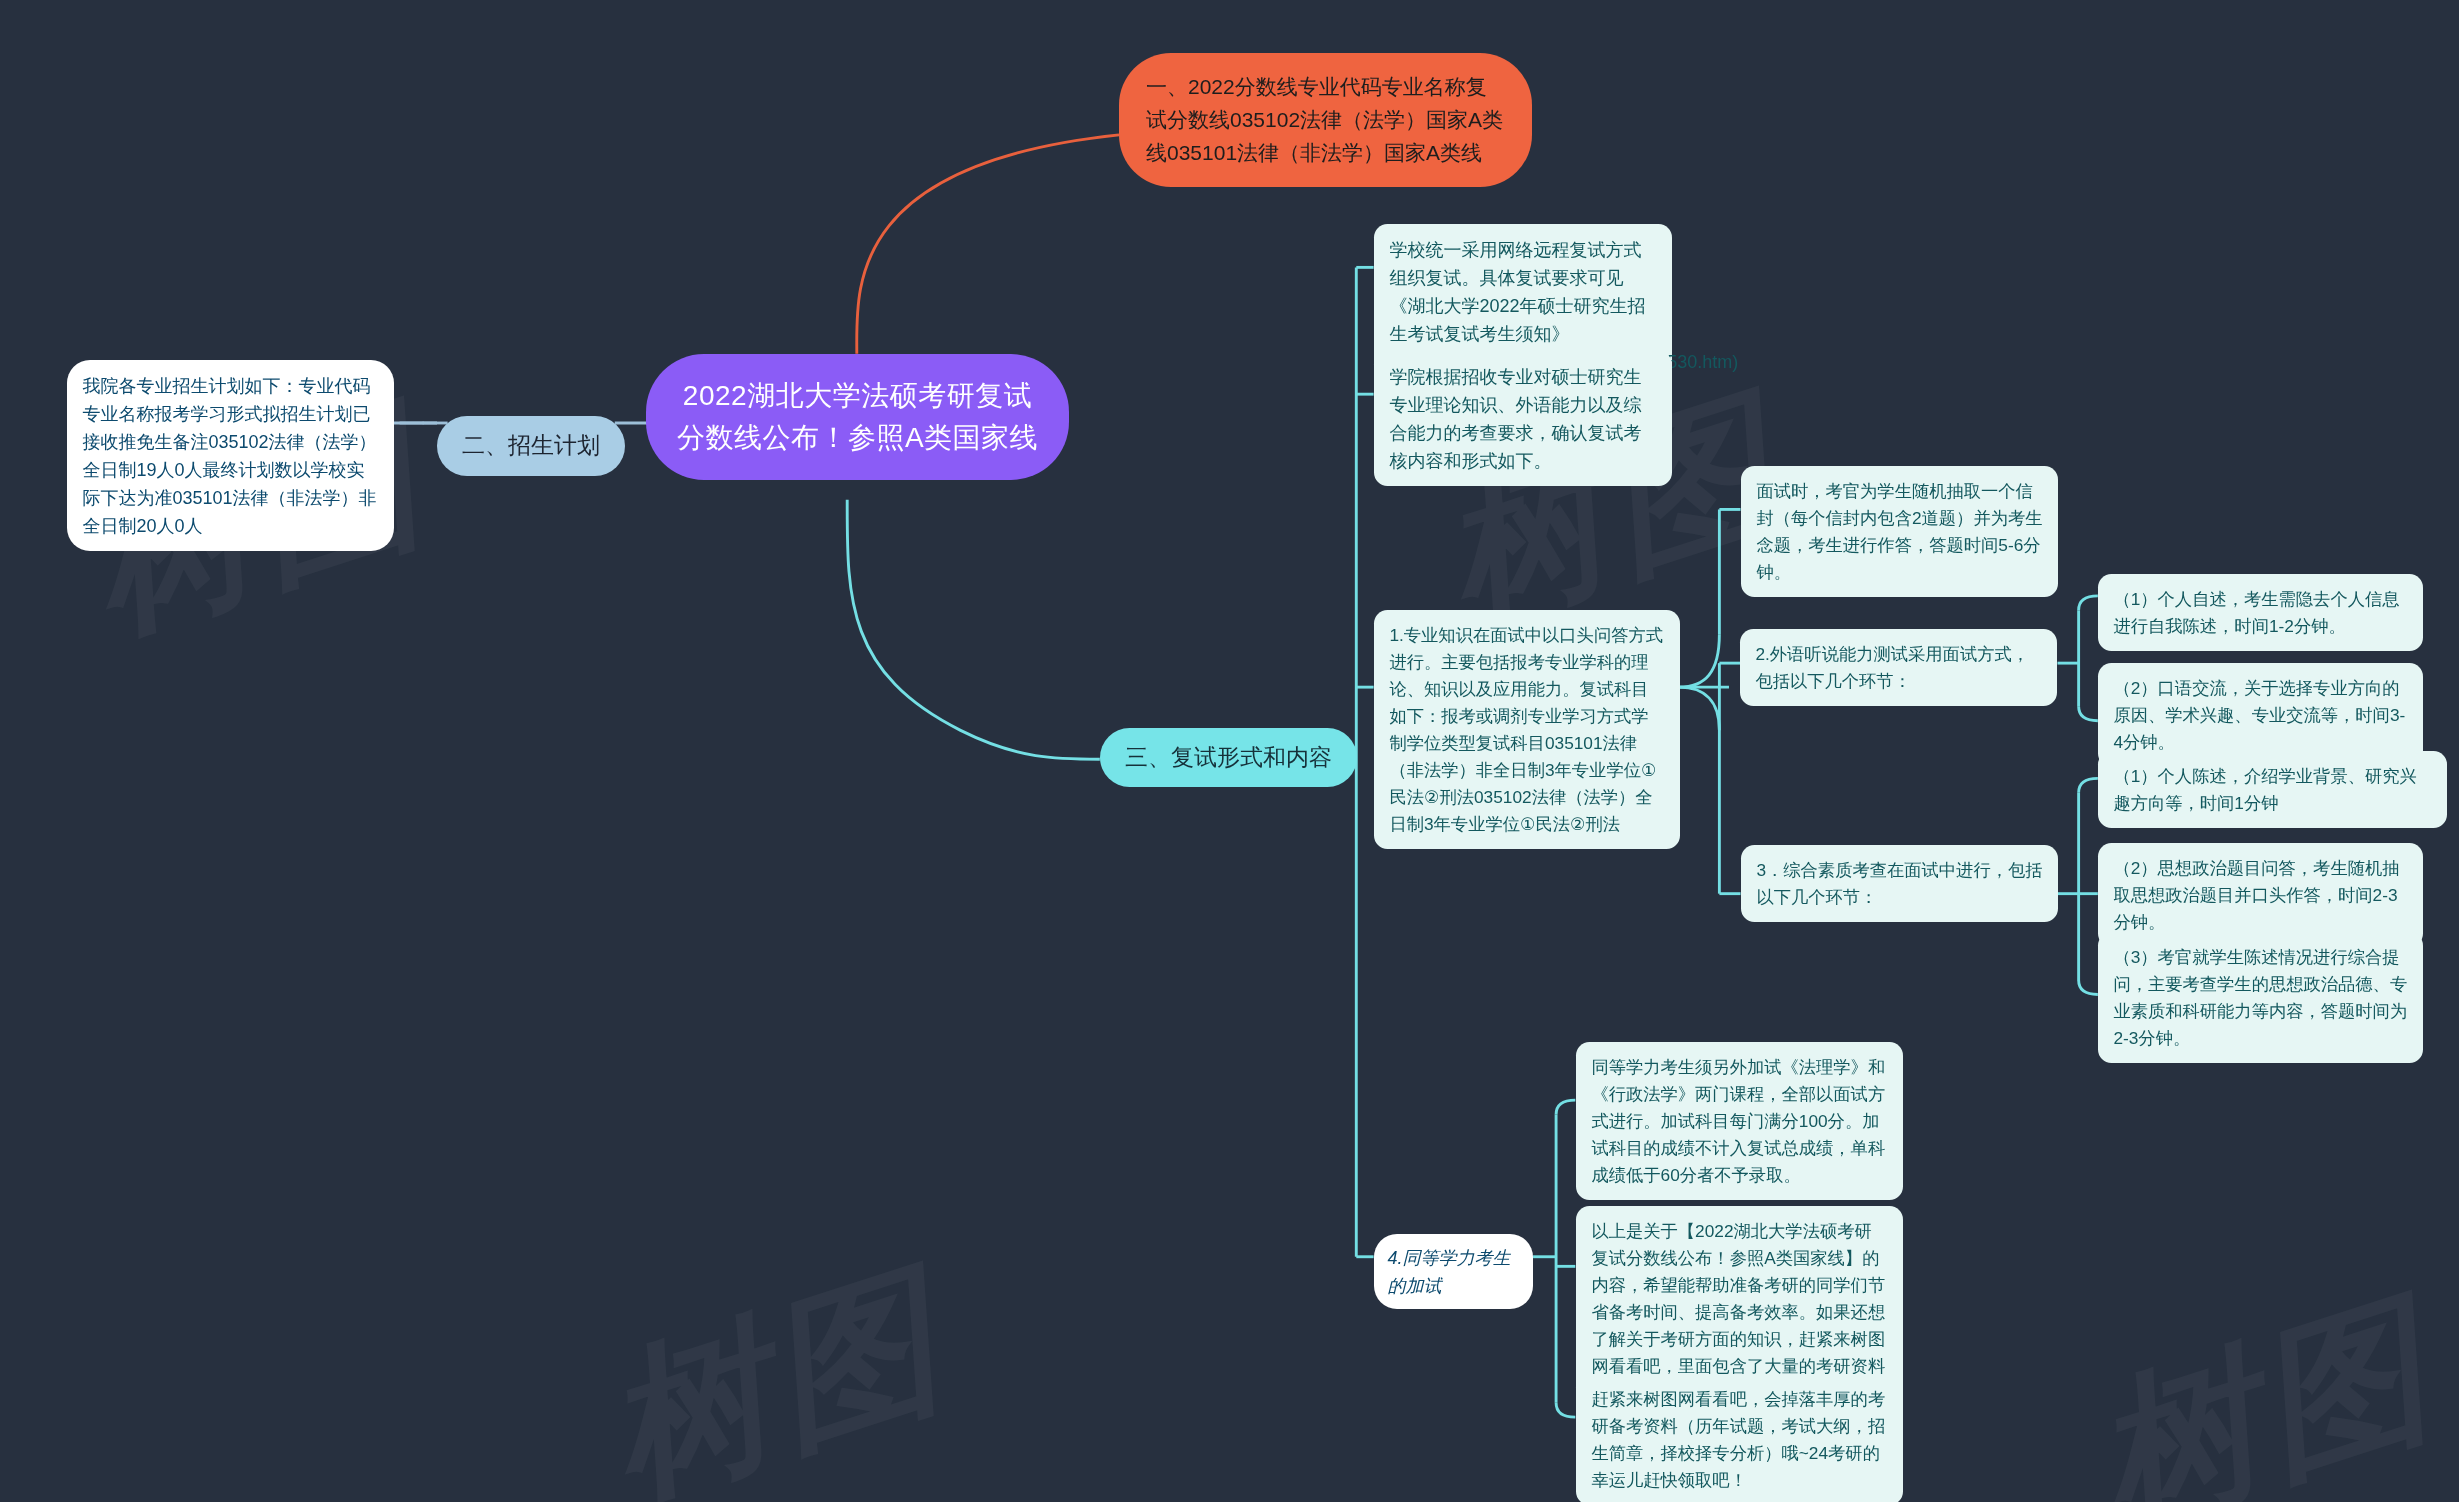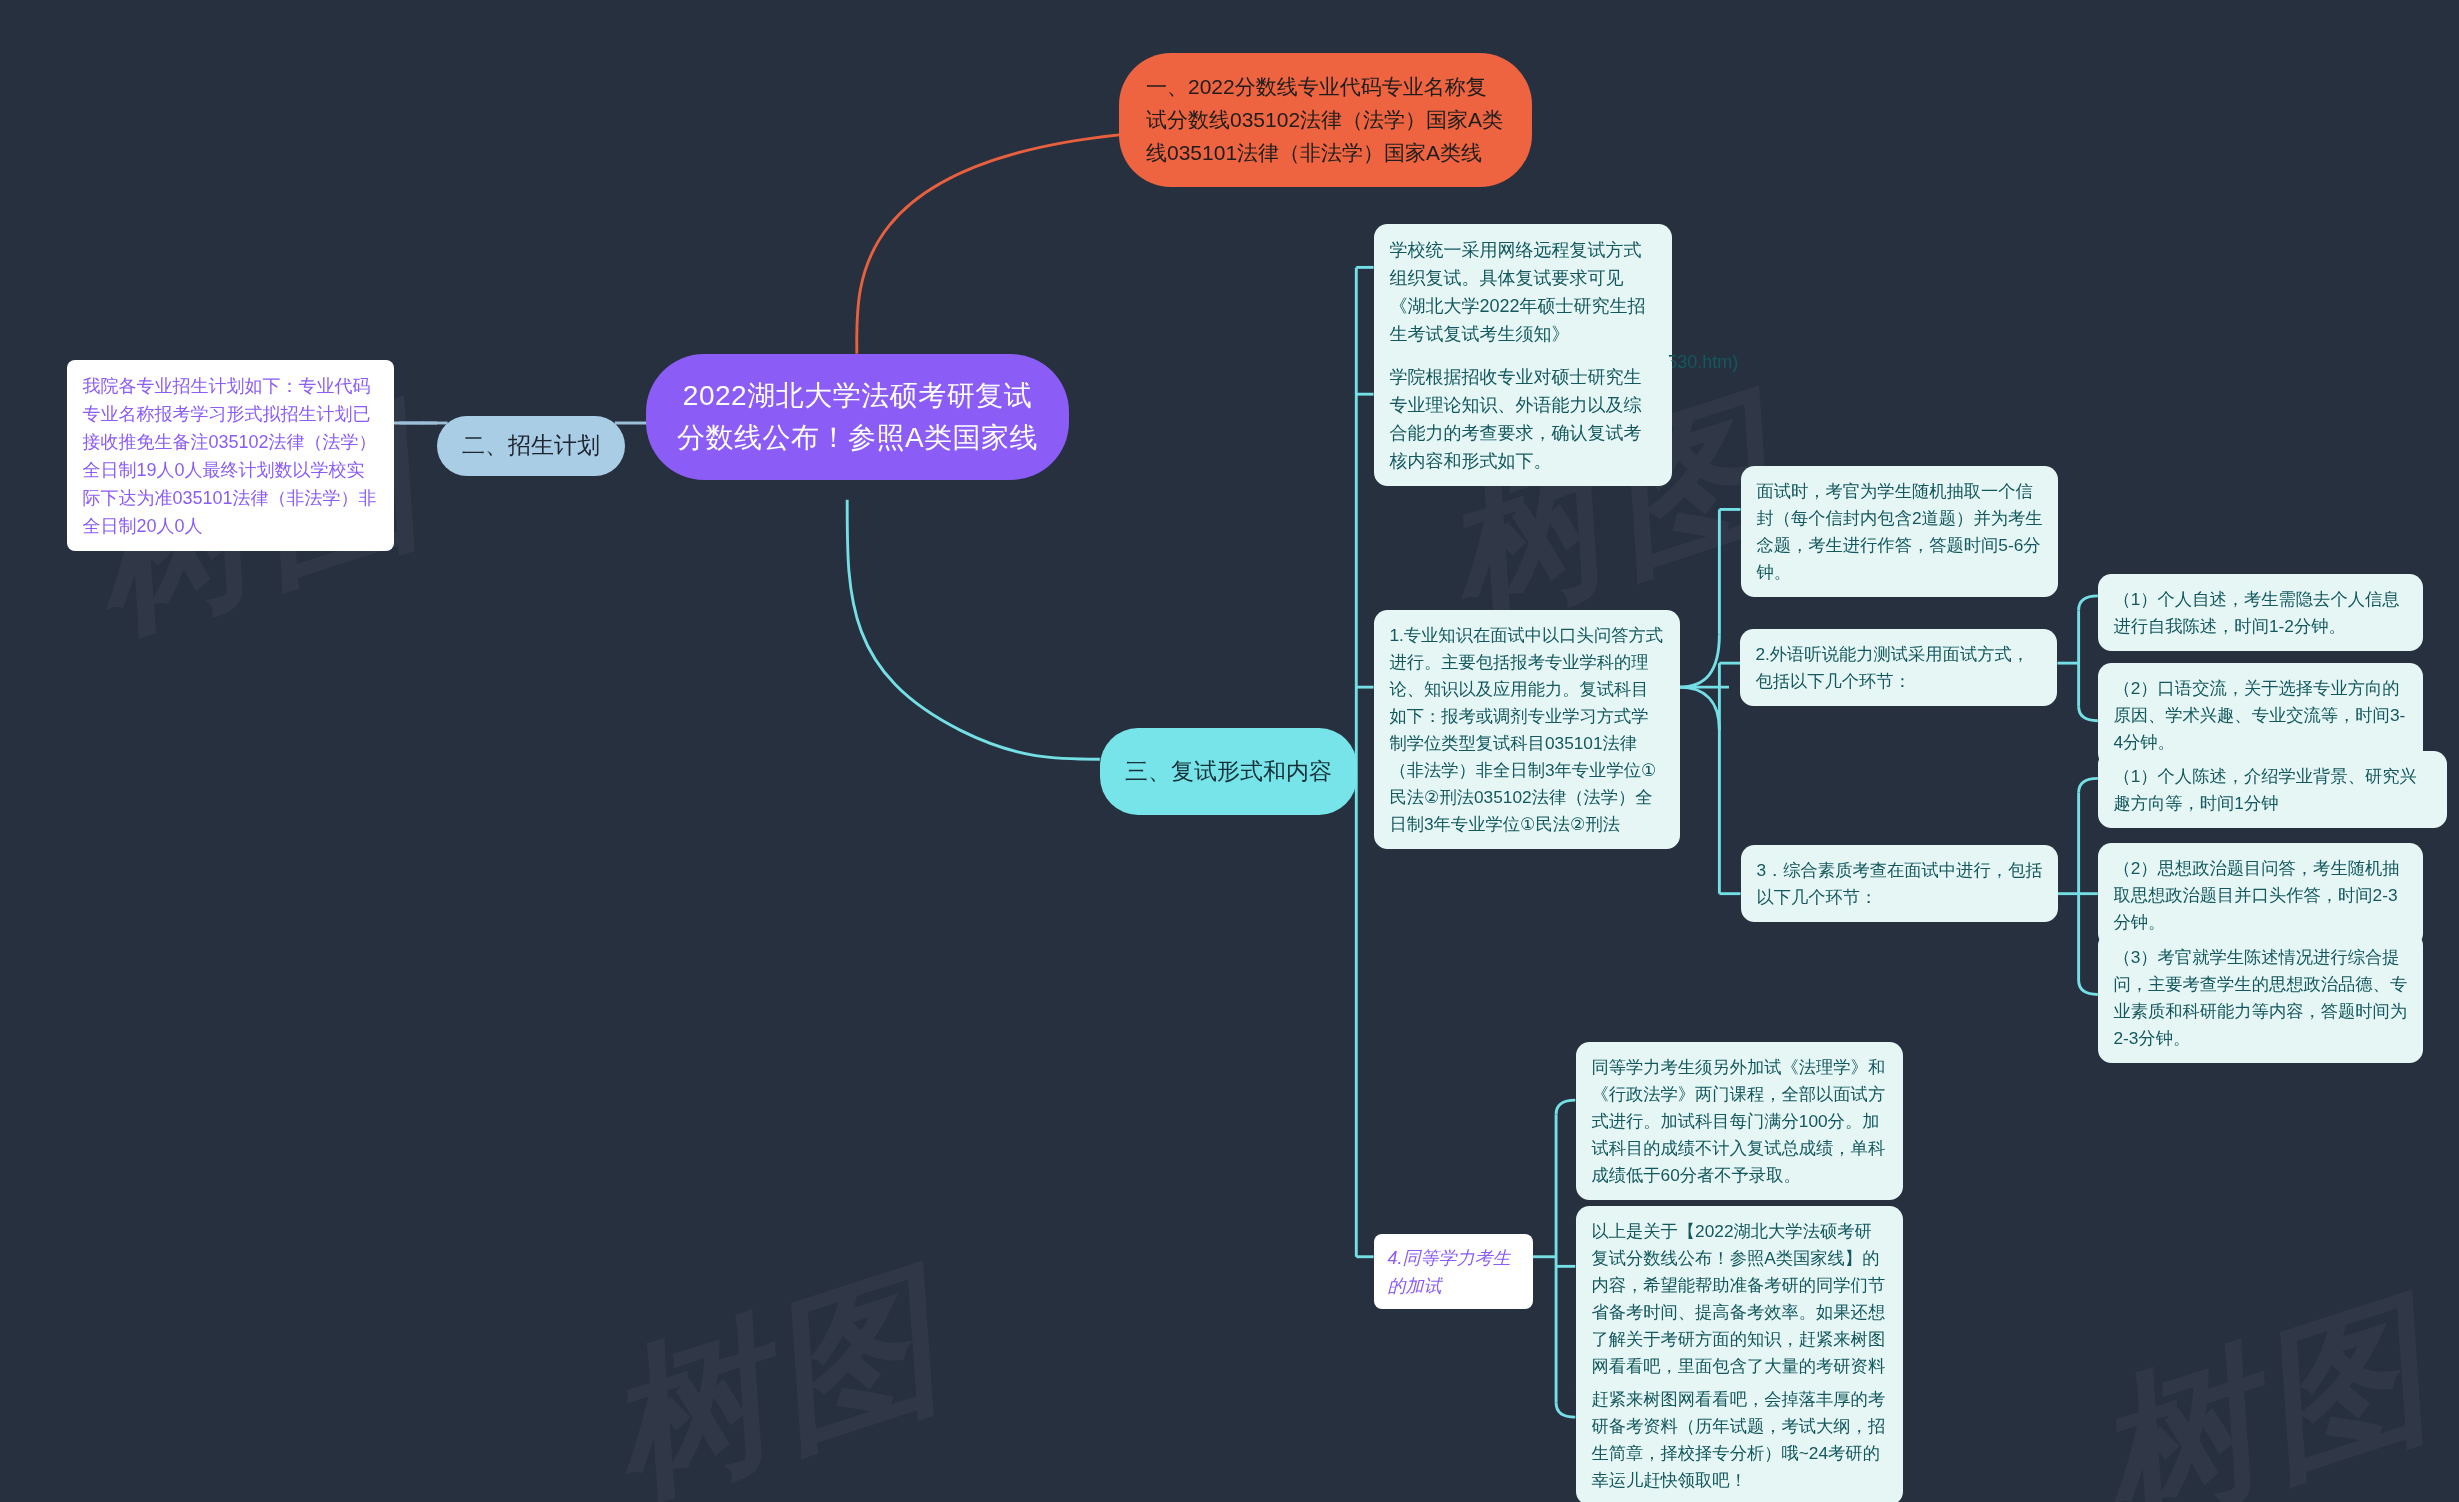--- a/index.html
+++ b/index.html
@@ -49,30 +49,30 @@
     white-space:nowrap;
     margin-top:24px;
   }
   
   .pill-cyan{
     background:#76e4e8;
     color:#16313a;
     border-radius:38px;
     font-size:23px;
     line-height:33px;
-    padding:27px 25px;
+    padding:13px 25px;
     text-align:left;
     white-space:nowrap;
   }
 
   
   .card{
     background:#ffffff;
-    color:#8b5cf6;
-    border-radius:8px;
+    color:#0c4a6e;
+    border-radius:23px;
     font-size:18px;
     line-height:28px;
     padding:11.5px 15.4px;
   }
   
   .card-cy{
     background:#e6f6f4;
     color:#13585e;
     border-radius:13.4px;
     font-size:18px;

